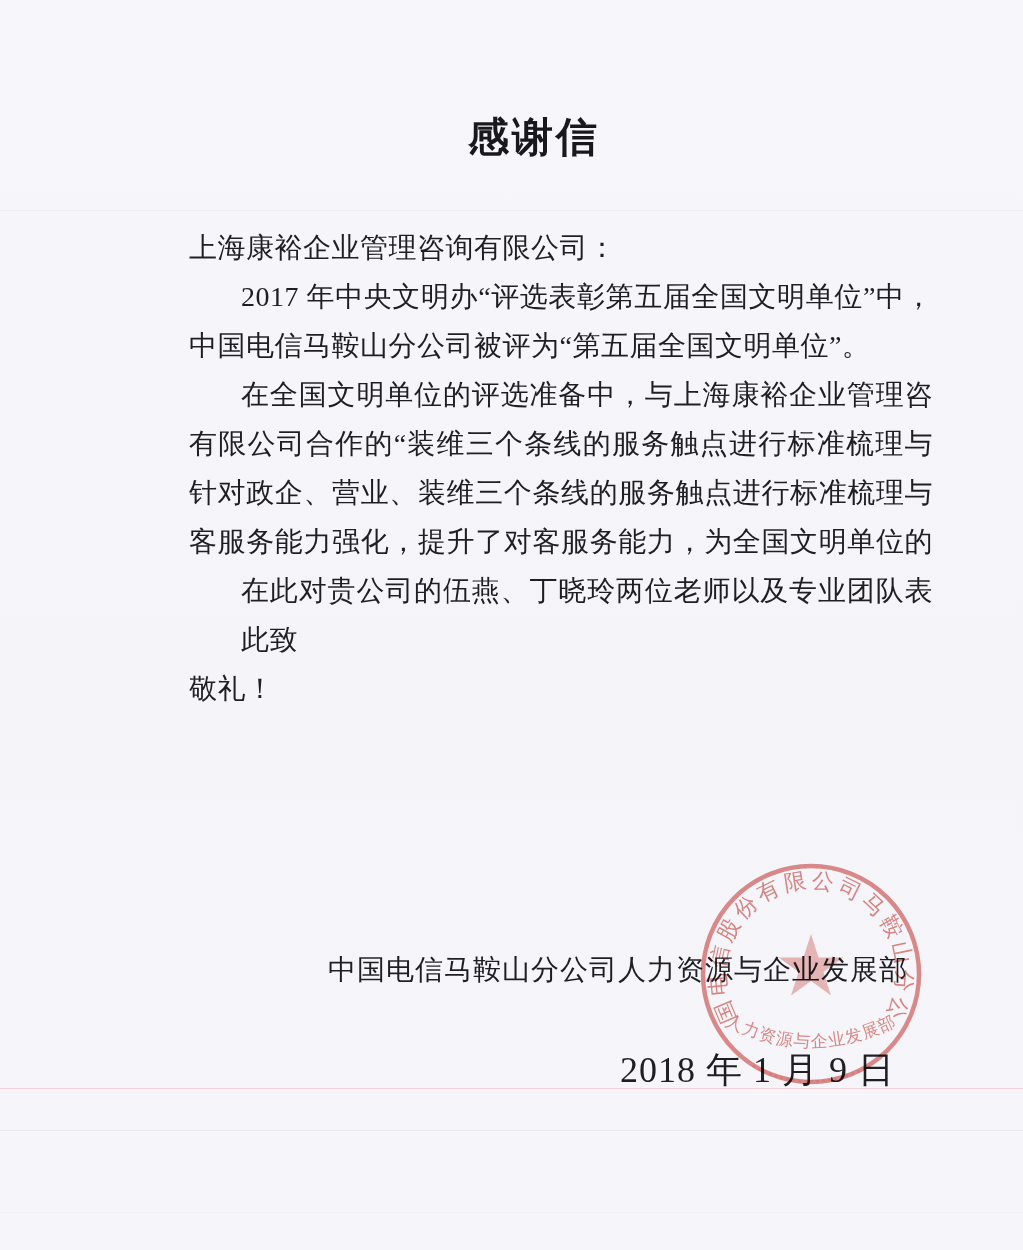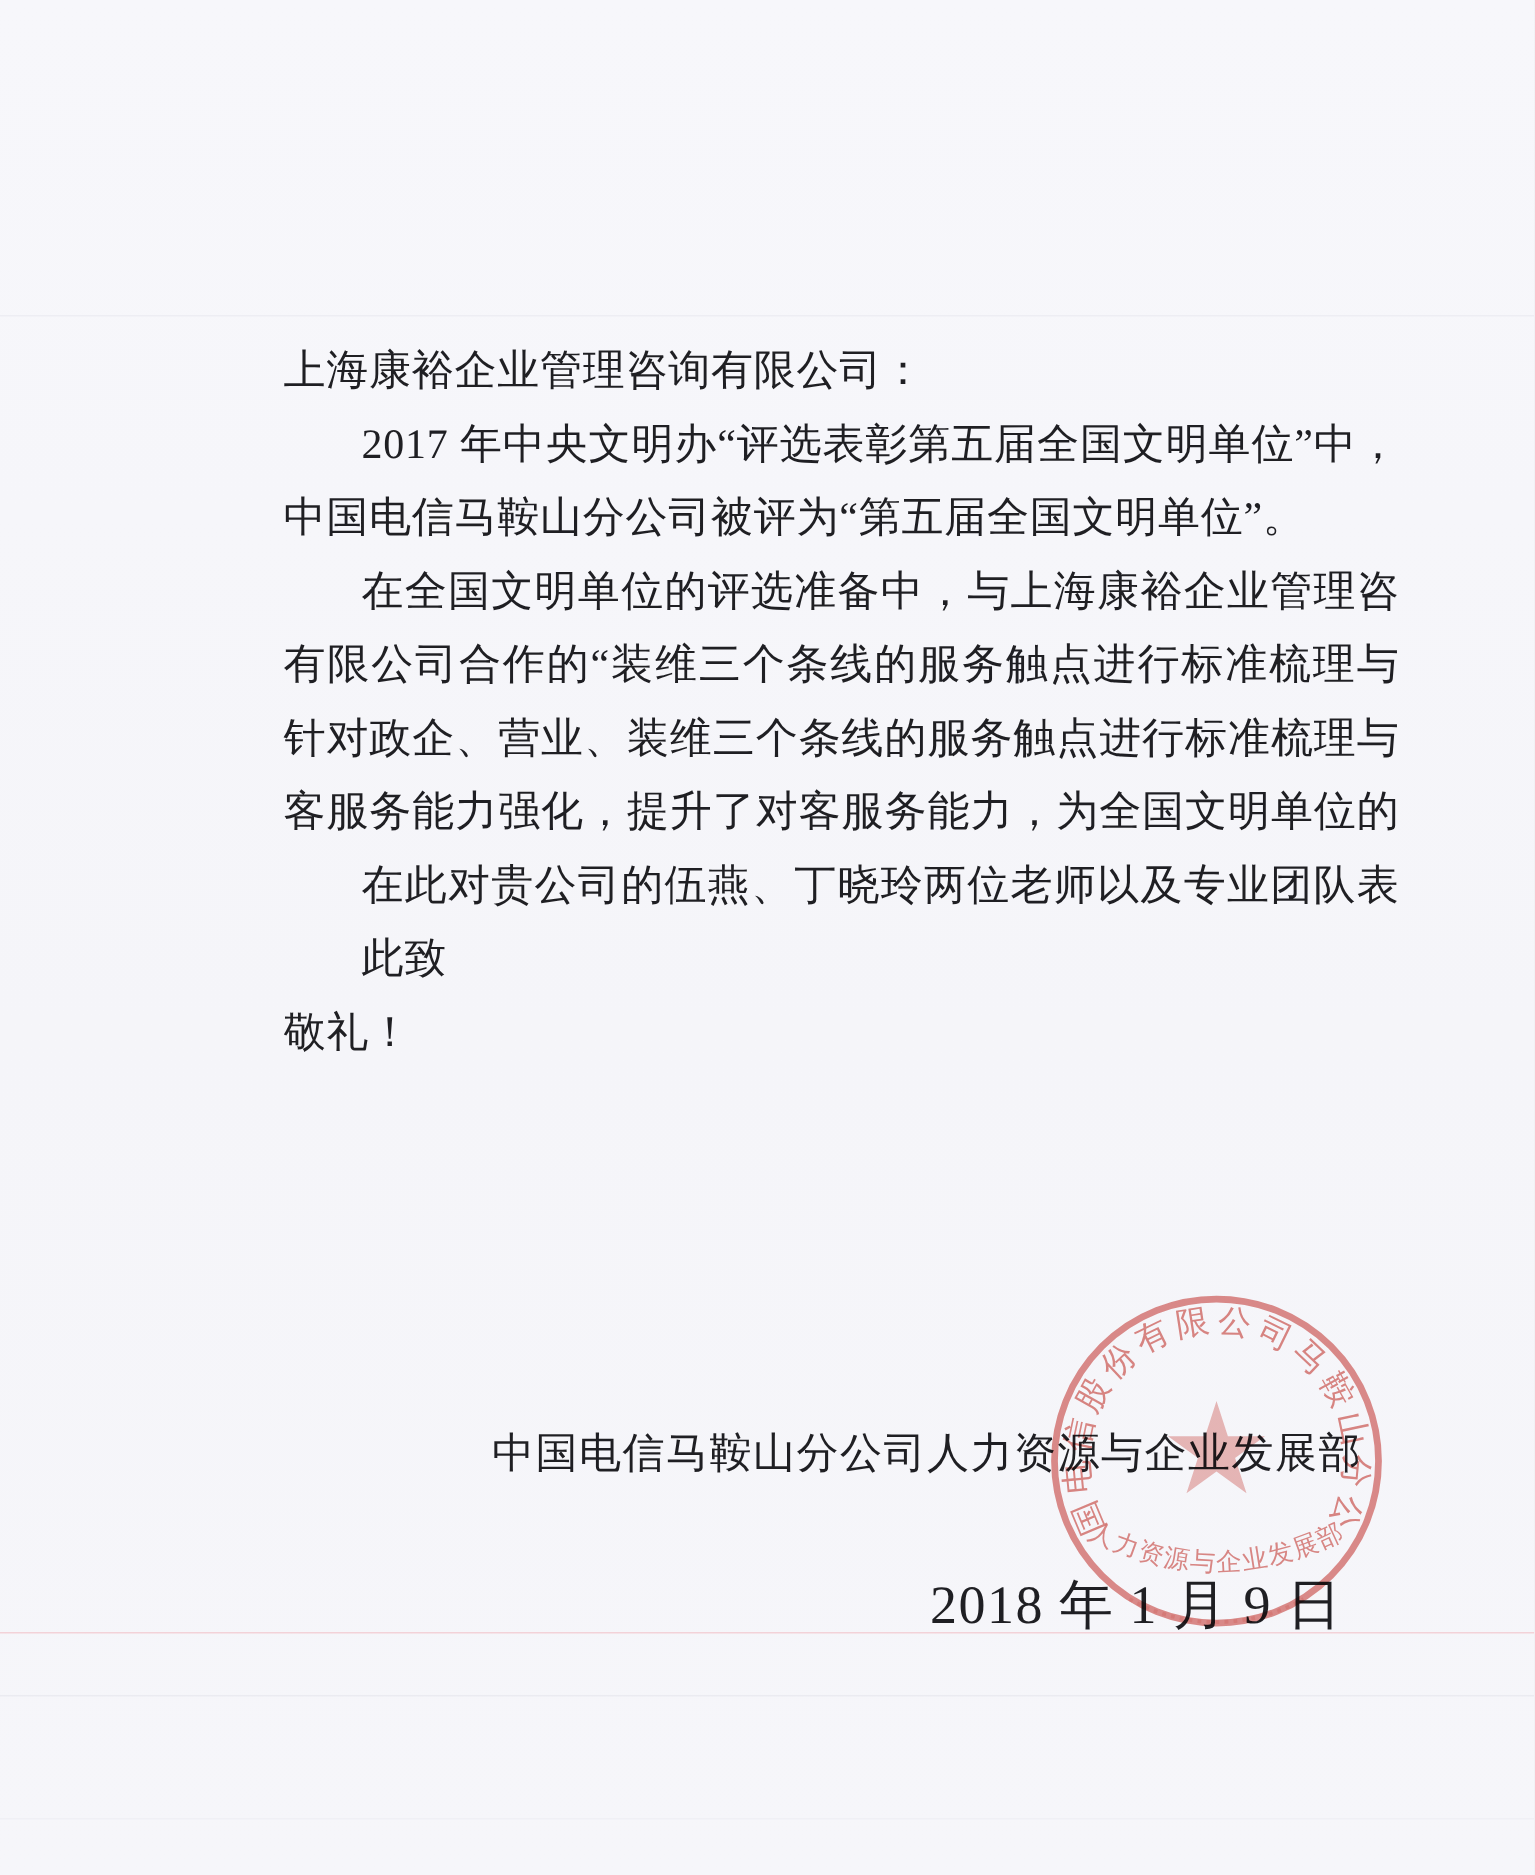--- a/index.html
+++ b/index.html
@@ -76,20 +76,21 @@
 </head>
 <body>
 
 <div class="page">
 
   <div class="scan-line l1"></div>
   <div class="scan-line l2"></div>
   <div class="scan-line l3"></div>
   <div class="scan-line l4"></div>
 
+  <div class="title">感谢信</div>
 
   <div class="body-block">
       <div class="line">上海康裕企业管理咨询有限公司：</div>
       <div class="line indent justify">2017 年中央文明办“评选表彰第五届全国文明单位”中，</div>
       <div class="line">中国电信马鞍山分公司被评为“第五届全国文明单位”。</div>
       <div class="line indent justify">在全国文明单位的评选准备中，与上海康裕企业管理咨询</div>
       <div class="line justify">有限公司合作的“装维三个条线的服务触点进行标准梳理与对”</div>
       <div class="line justify">针对政企、营业、装维三个条线的服务触点进行标准梳理与对</div>
       <div class="line justify">客服务能力强化，提升了对客服务能力，为全国文明单位的评</div>
       <div class="line indent justify">在此对贵公司的伍燕、丁晓玲两位老师以及专业团队表示</div>

